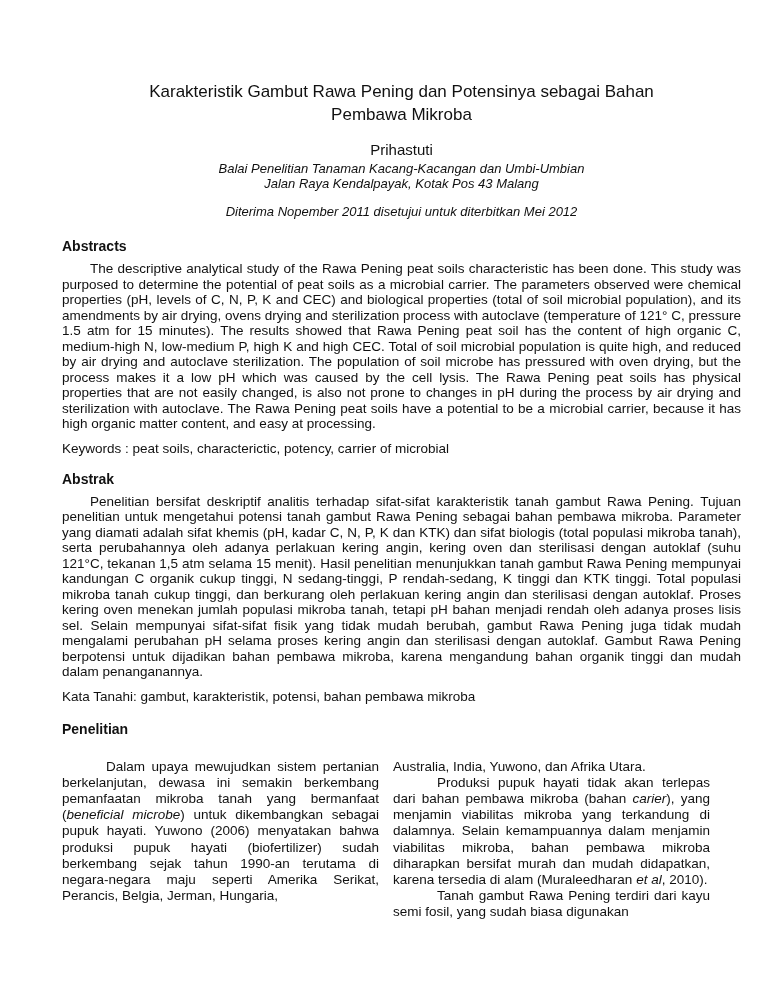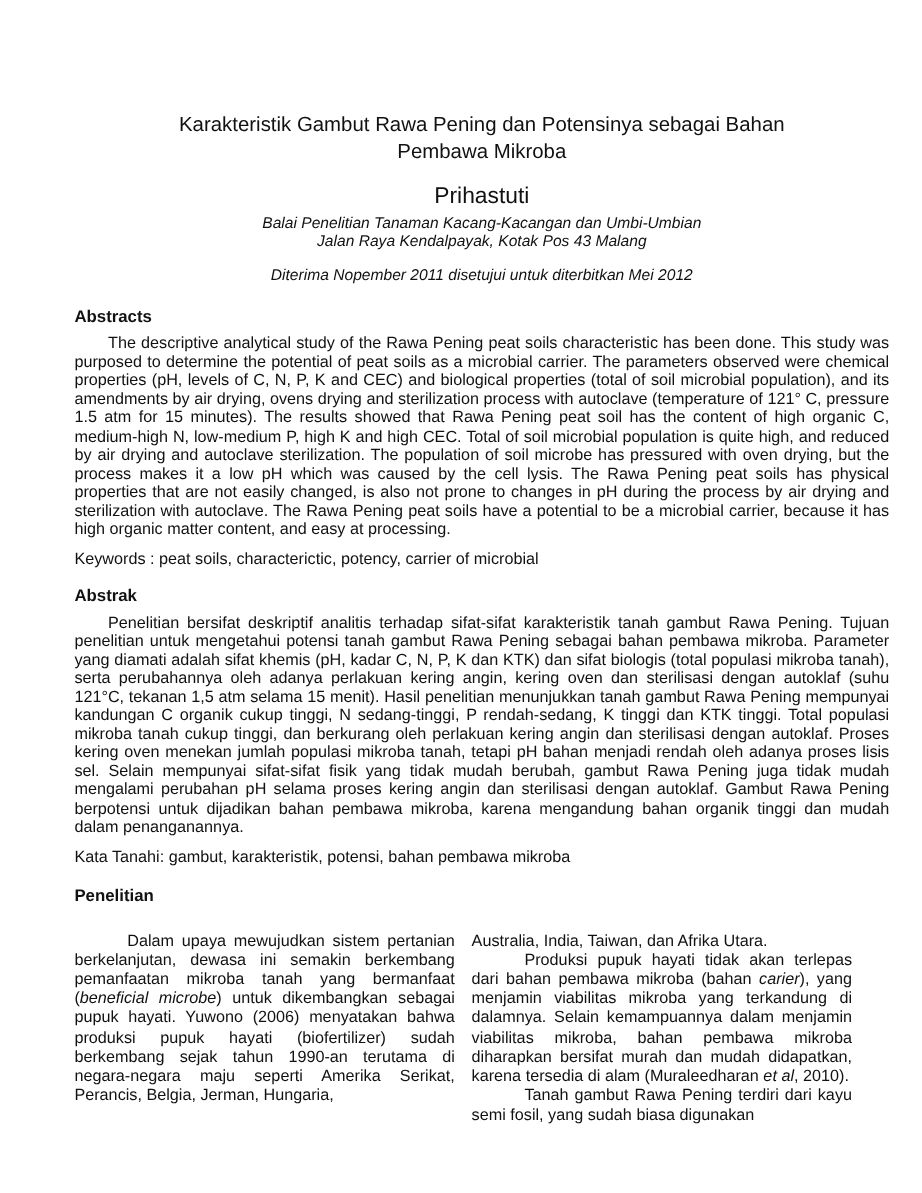--- a/index.html
+++ b/index.html
@@ -21,24 +21,24 @@
   .content {
     width: 679px;
   }
   
   .doc-header { text-align: center; }
   .paper-title {
     font-size: 17px;
     line-height: 23px;
     font-weight: normal;
     max-width: 520px;
-    margin: 12px auto;
+    margin: 0 auto;
   }
   .author-name {
-    font-size: 19px;
+    font-size: 15px;
     margin-top: 15px;
   }
   .affiliation {
     font-style: italic;
     font-size: 13px;
     line-height: 15px;
     margin-top: 3px;
   }
   .received-note {
     font-style: italic;
@@ -108,20 +108,20 @@
     <h2 class="section-heading heading-abstract-id">Abstrak</h2>
     <p class="body-para">Penelitian bersifat deskriptif analitis terhadap sifat-sifat karakteristik tanah gambut Rawa Pening. Tujuan penelitian untuk mengetahui potensi tanah gambut Rawa Pening sebagai bahan pembawa mikroba. Parameter yang diamati adalah sifat khemis (pH, kadar C, N, P, K dan KTK) dan sifat biologis (total populasi mikroba tanah), serta perubahannya oleh adanya perlakuan kering angin, kering oven dan sterilisasi dengan autoklaf (suhu 121°C, tekanan 1,5 atm selama 15 menit).  Hasil penelitian menunjukkan tanah gambut Rawa Pening mempunyai kandungan C organik cukup tinggi, N sedang-tinggi, P rendah-sedang, K tinggi dan KTK tinggi. Total populasi mikroba tanah cukup tinggi, dan berkurang oleh perlakuan kering angin dan sterilisasi dengan autoklaf.  Proses kering oven menekan jumlah populasi mikroba tanah, tetapi pH bahan menjadi rendah oleh adanya proses lisis sel.  Selain mempunyai sifat-sifat fisik yang tidak mudah berubah, gambut Rawa Pening juga tidak mudah mengalami perubahan pH selama proses kering angin dan sterilisasi dengan autoklaf. Gambut Rawa Pening berpotensi untuk dijadikan bahan pembawa mikroba, karena mengandung bahan organik tinggi dan mudah dalam penanganannya.</p>
     <p class="keywords-line"><b>Kata Tanah</b><span>i</span><span>: gambut, karakteristik, potensi, bahan pembawa mikroba</span></p>
 
     <h2 class="section-heading heading-intro">Penelitian</h2>
     <div class="two-col">
       <div class="col">
         <p class="indent"><span>Dalam upaya mewujudkan sistem pertanian berkelanjutan, dewasa ini semakin berkembang pemanfaatan mikroba tanah yang bermanfaat (</span><i>beneficial microbe</i><span>) untuk dikembangkan sebagai pupuk hayati. Yuwono (2006) menyatakan bahwa produksi pupuk hayati (biofertilizer) sudah berkembang sejak tahun 1990-an terutama di negara-negara maju seperti Amerika Serikat, Perancis, Belgia, Jerman, Hungaria,</span></p>
       </div>
       <div class="col">
-        <p>Australia, India, Taiwan, dan Afrika Utara.</p>
+        <p>Australia, India, Yuwono, dan Afrika Utara.</p>
         <p class="indent"><span>Produksi pupuk hayati tidak akan terlepas dari bahan pembawa mikroba (bahan </span><i>carier</i><span>), yang menjamin viabilitas mikroba yang terkandung di dalamnya. Selain kemampuannya dalam menjamin viabilitas mikroba, bahan pembawa mikroba diharapkan bersifat murah dan mudah didapatkan, karena tersedia di alam (Muraleedharan </span><i>et al</i><span>, 2010).</span></p>
         <p class="indent">Tanah gambut Rawa Pening terdiri dari kayu semi fosil, yang sudah biasa digunakan</p>
       </div>
     </div>
 
   </div>
 </div>
 
 </body></html>

